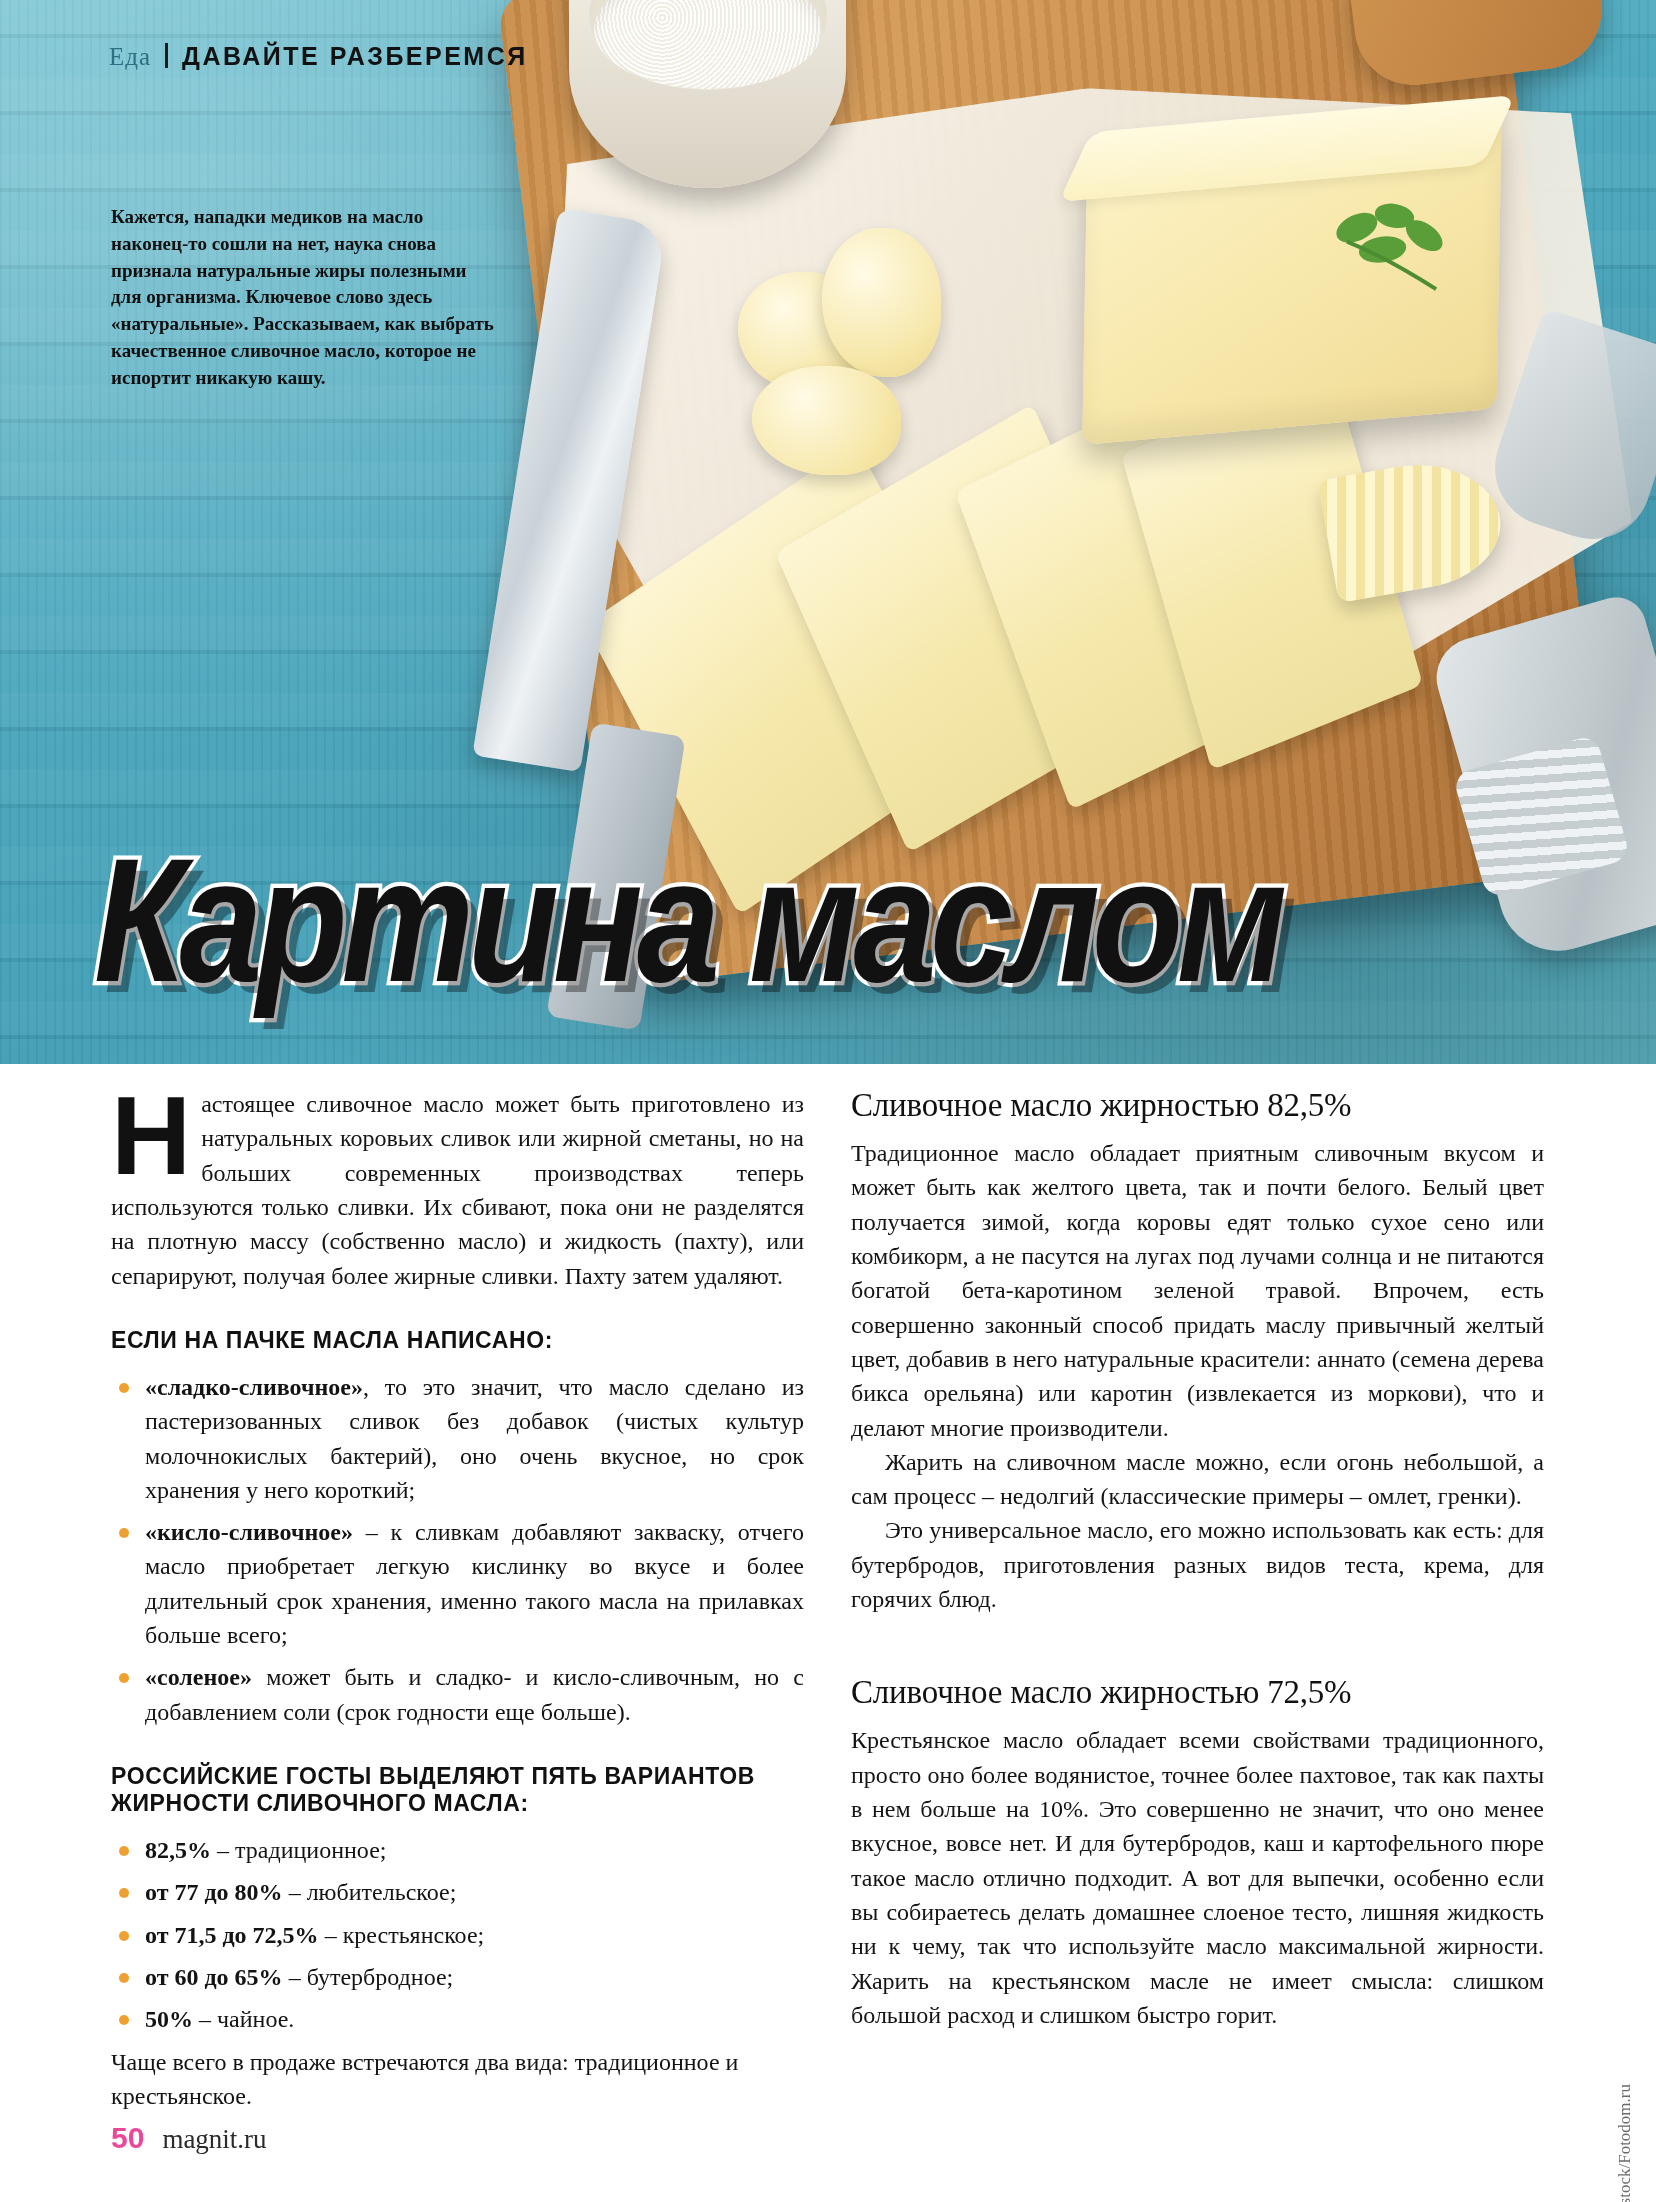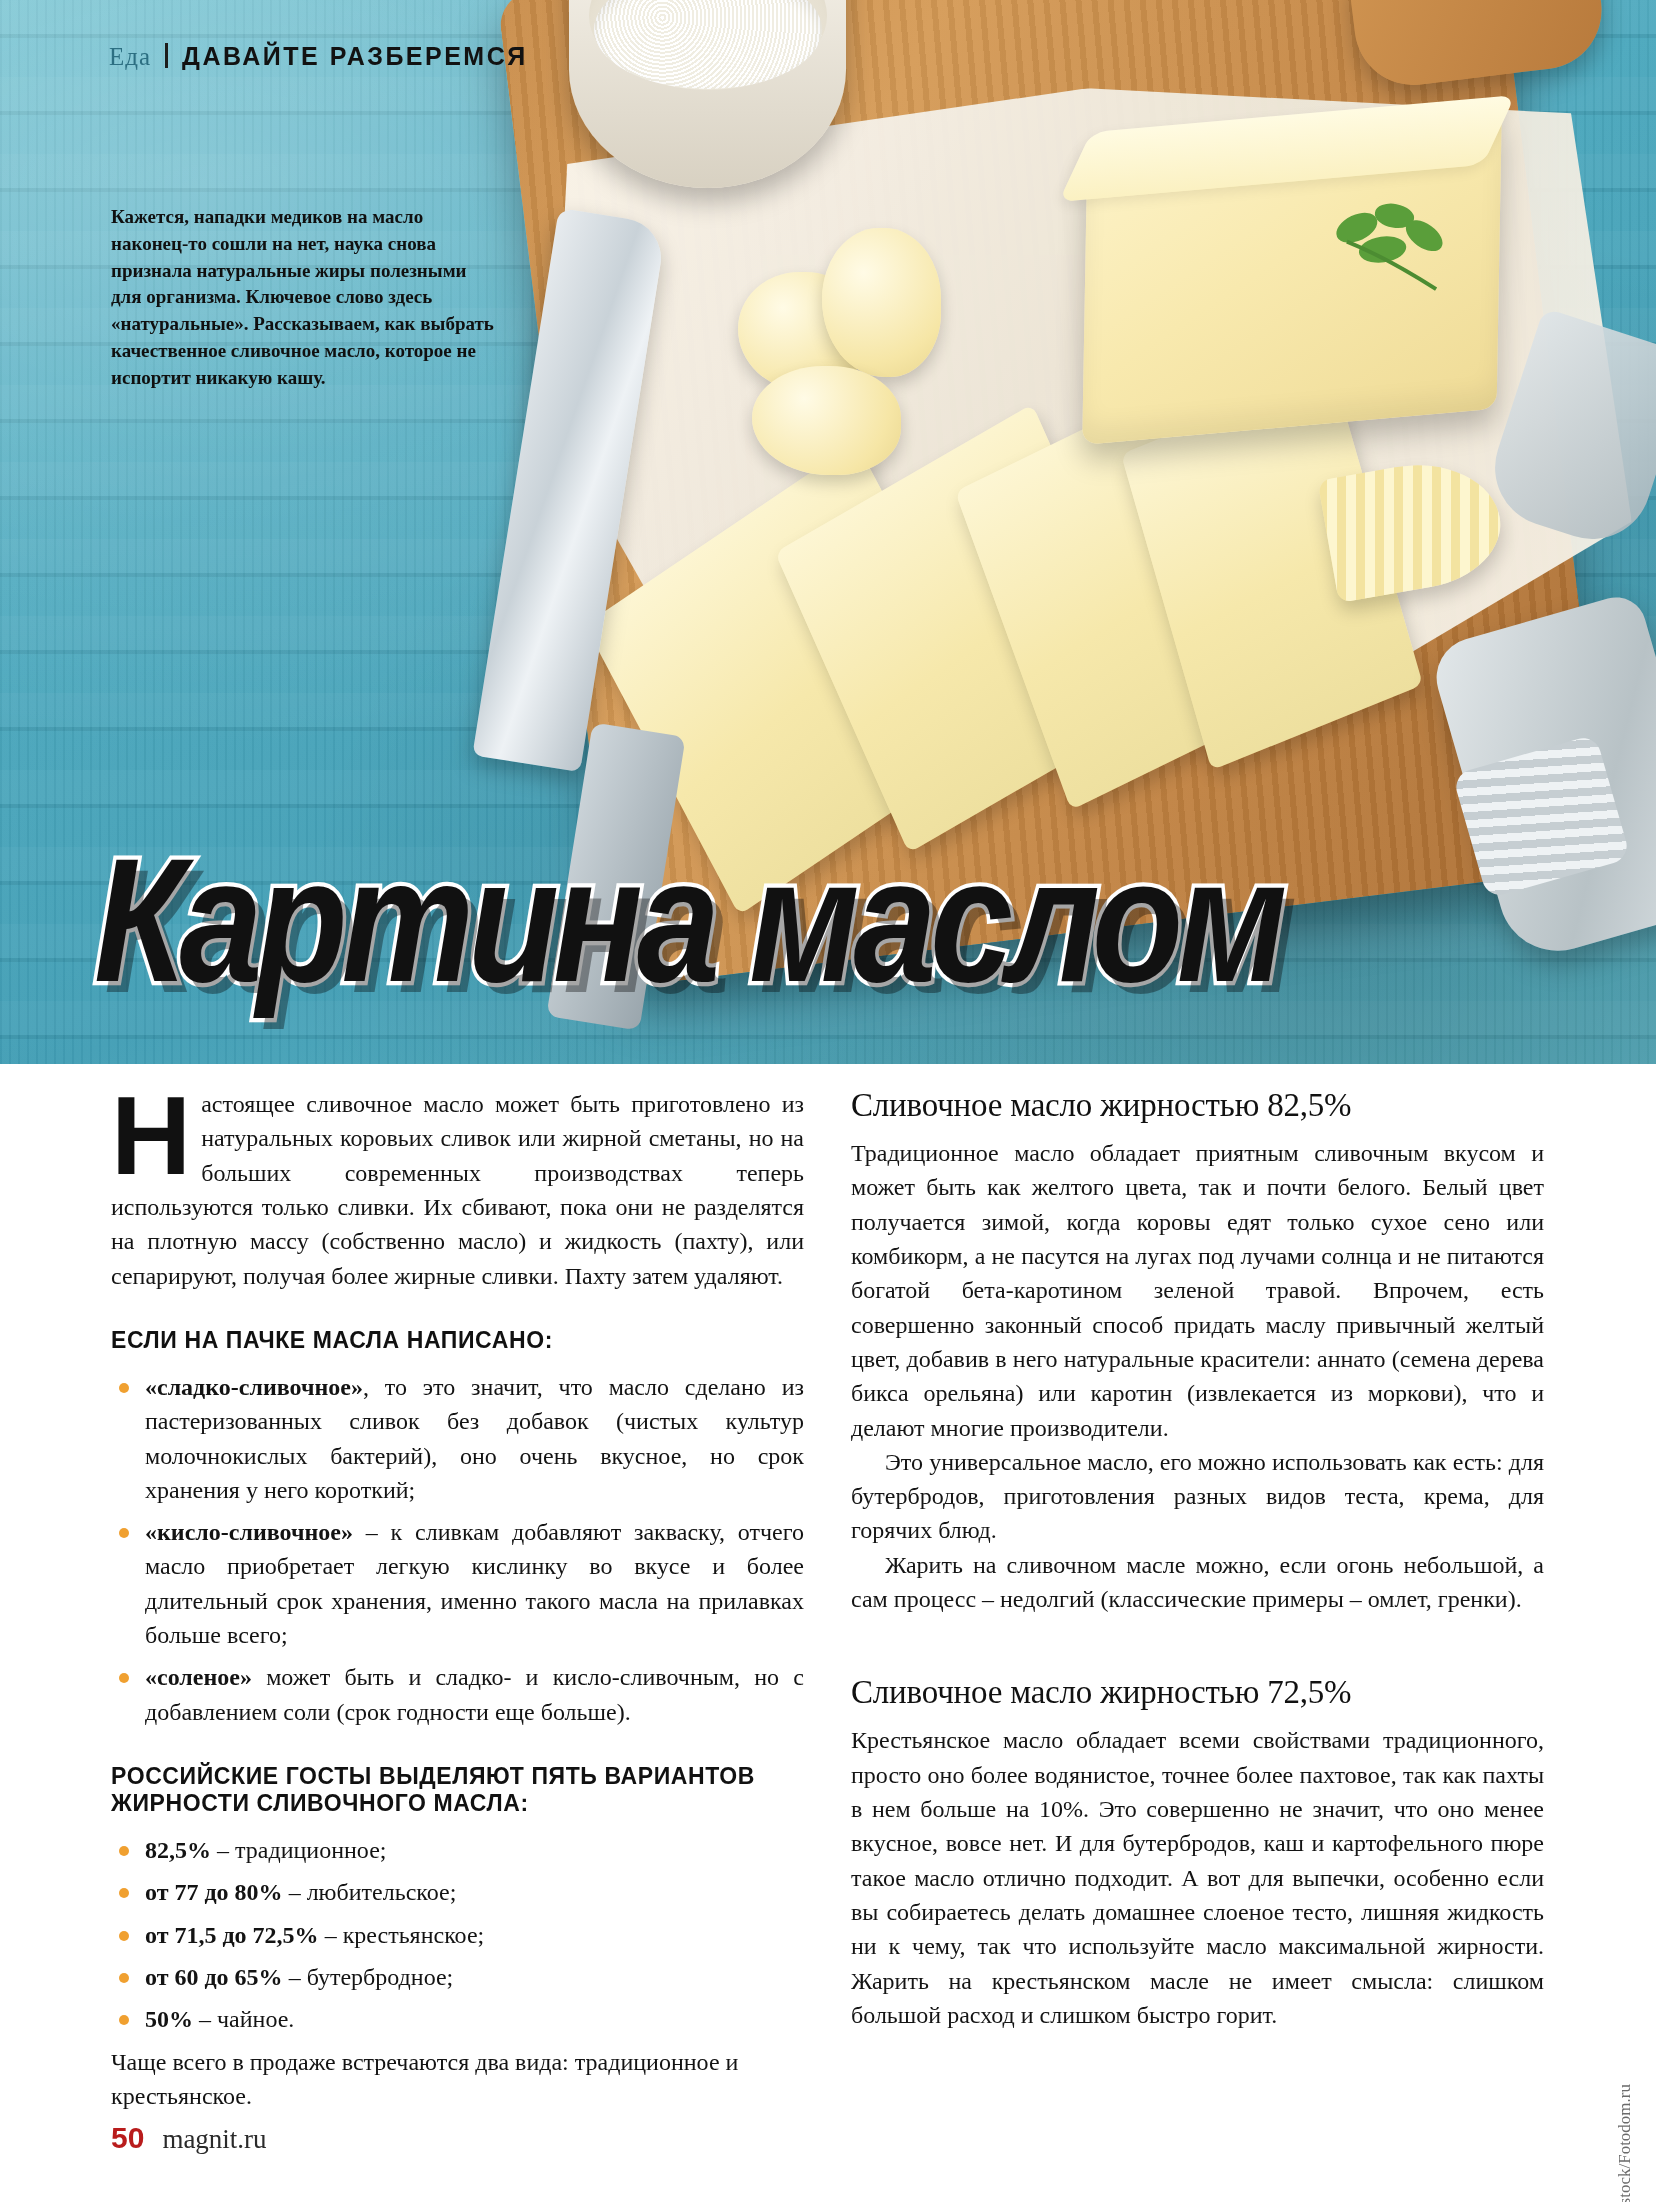--- a/index.html
+++ b/index.html
@@ -400,21 +400,21 @@
     left: 111px;
     bottom: 48px;
     display: flex;
     align-items: baseline;
     gap: 18px;
   }
   .folio {
     font-family: "Liberation Sans", sans-serif;
     font-weight: bold;
     font-size: 30px;
-    color: #b91c1c;
+    color: #ec4899;
   }
   .site {
     font-family: "Liberation Serif", serif;
     font-size: 27px;
     color: #2b2b2b;
     text-align: center;
   }
 </style>
 </head>
 <body>
@@ -495,22 +495,22 @@
       <li><b>от 60 до 65%</b><span> – бутербродное;</span></li>
       <li><b>50%</b><span> – чайное.</span></li>
     </ul>
 
     <p class="after-list">Чаще всего в продаже встречаются два вида: традиционное и крестьянское.</p>
   </div>
 
   <div class="col col-right">
     <div class="sub-head-serif">Сливочное масло жирностью 82,5%</div>
     <p class="bodytext">Традиционное масло обладает приятным сливочным вкусом и может быть как желтого цвета, так и почти белого. Белый цвет получается зимой, когда коровы едят только сухое сено или комбикорм, а не пасутся на лугах под лучами солнца и не питаются богатой бета-каротином зеленой травой. Впрочем, есть совершенно законный способ придать маслу привычный желтый цвет, добавив в него натуральные красители: аннато (семена дерева бикса орельяна) или каротин (извлекается из моркови), что и делают многие производители.</p>
+    <p class="bodytext indent">Жарить на сливочном масле можно, если огонь небольшой, а сам процесс – недолгий (классические примеры – омлет, гренки).</p>
     <p class="bodytext indent">Это универсальное масло, его можно использовать как есть: для бутербродов, приготовления разных видов теста, крема, для горячих блюд.</p>
-    <p class="bodytext indent">Жарить на сливочном масле можно, если огонь небольшой, а сам процесс – недолгий (классические примеры – омлет, гренки).</p>
 
     <div class="sub-head-serif second">Сливочное масло жирностью 72,5%</div>
     <p class="bodytext">Крестьянское масло обладает всеми свойствами традиционного, просто оно более водянистое, точнее более пахтовое, так как пахты в нем больше на 10%. Это совершенно не значит, что оно менее вкусное, вовсе нет. И для бутербродов, каш и картофельного пюре такое масло отлично подходит. А вот для выпечки, особенно если вы собираетесь делать домашнее слоеное тесто, лишняя жидкость ни к чему, так что используйте масло максимальной жирности. Жарить на крестьянском масле не имеет смысла: слишком большой расход и слишком быстро горит.</p>
   </div>
 </div>
 
 <div class="credit">фото: Shutterstock/Fotodom.ru</div>
 
 <div class="footer">
   <span class="folio">50</span>

